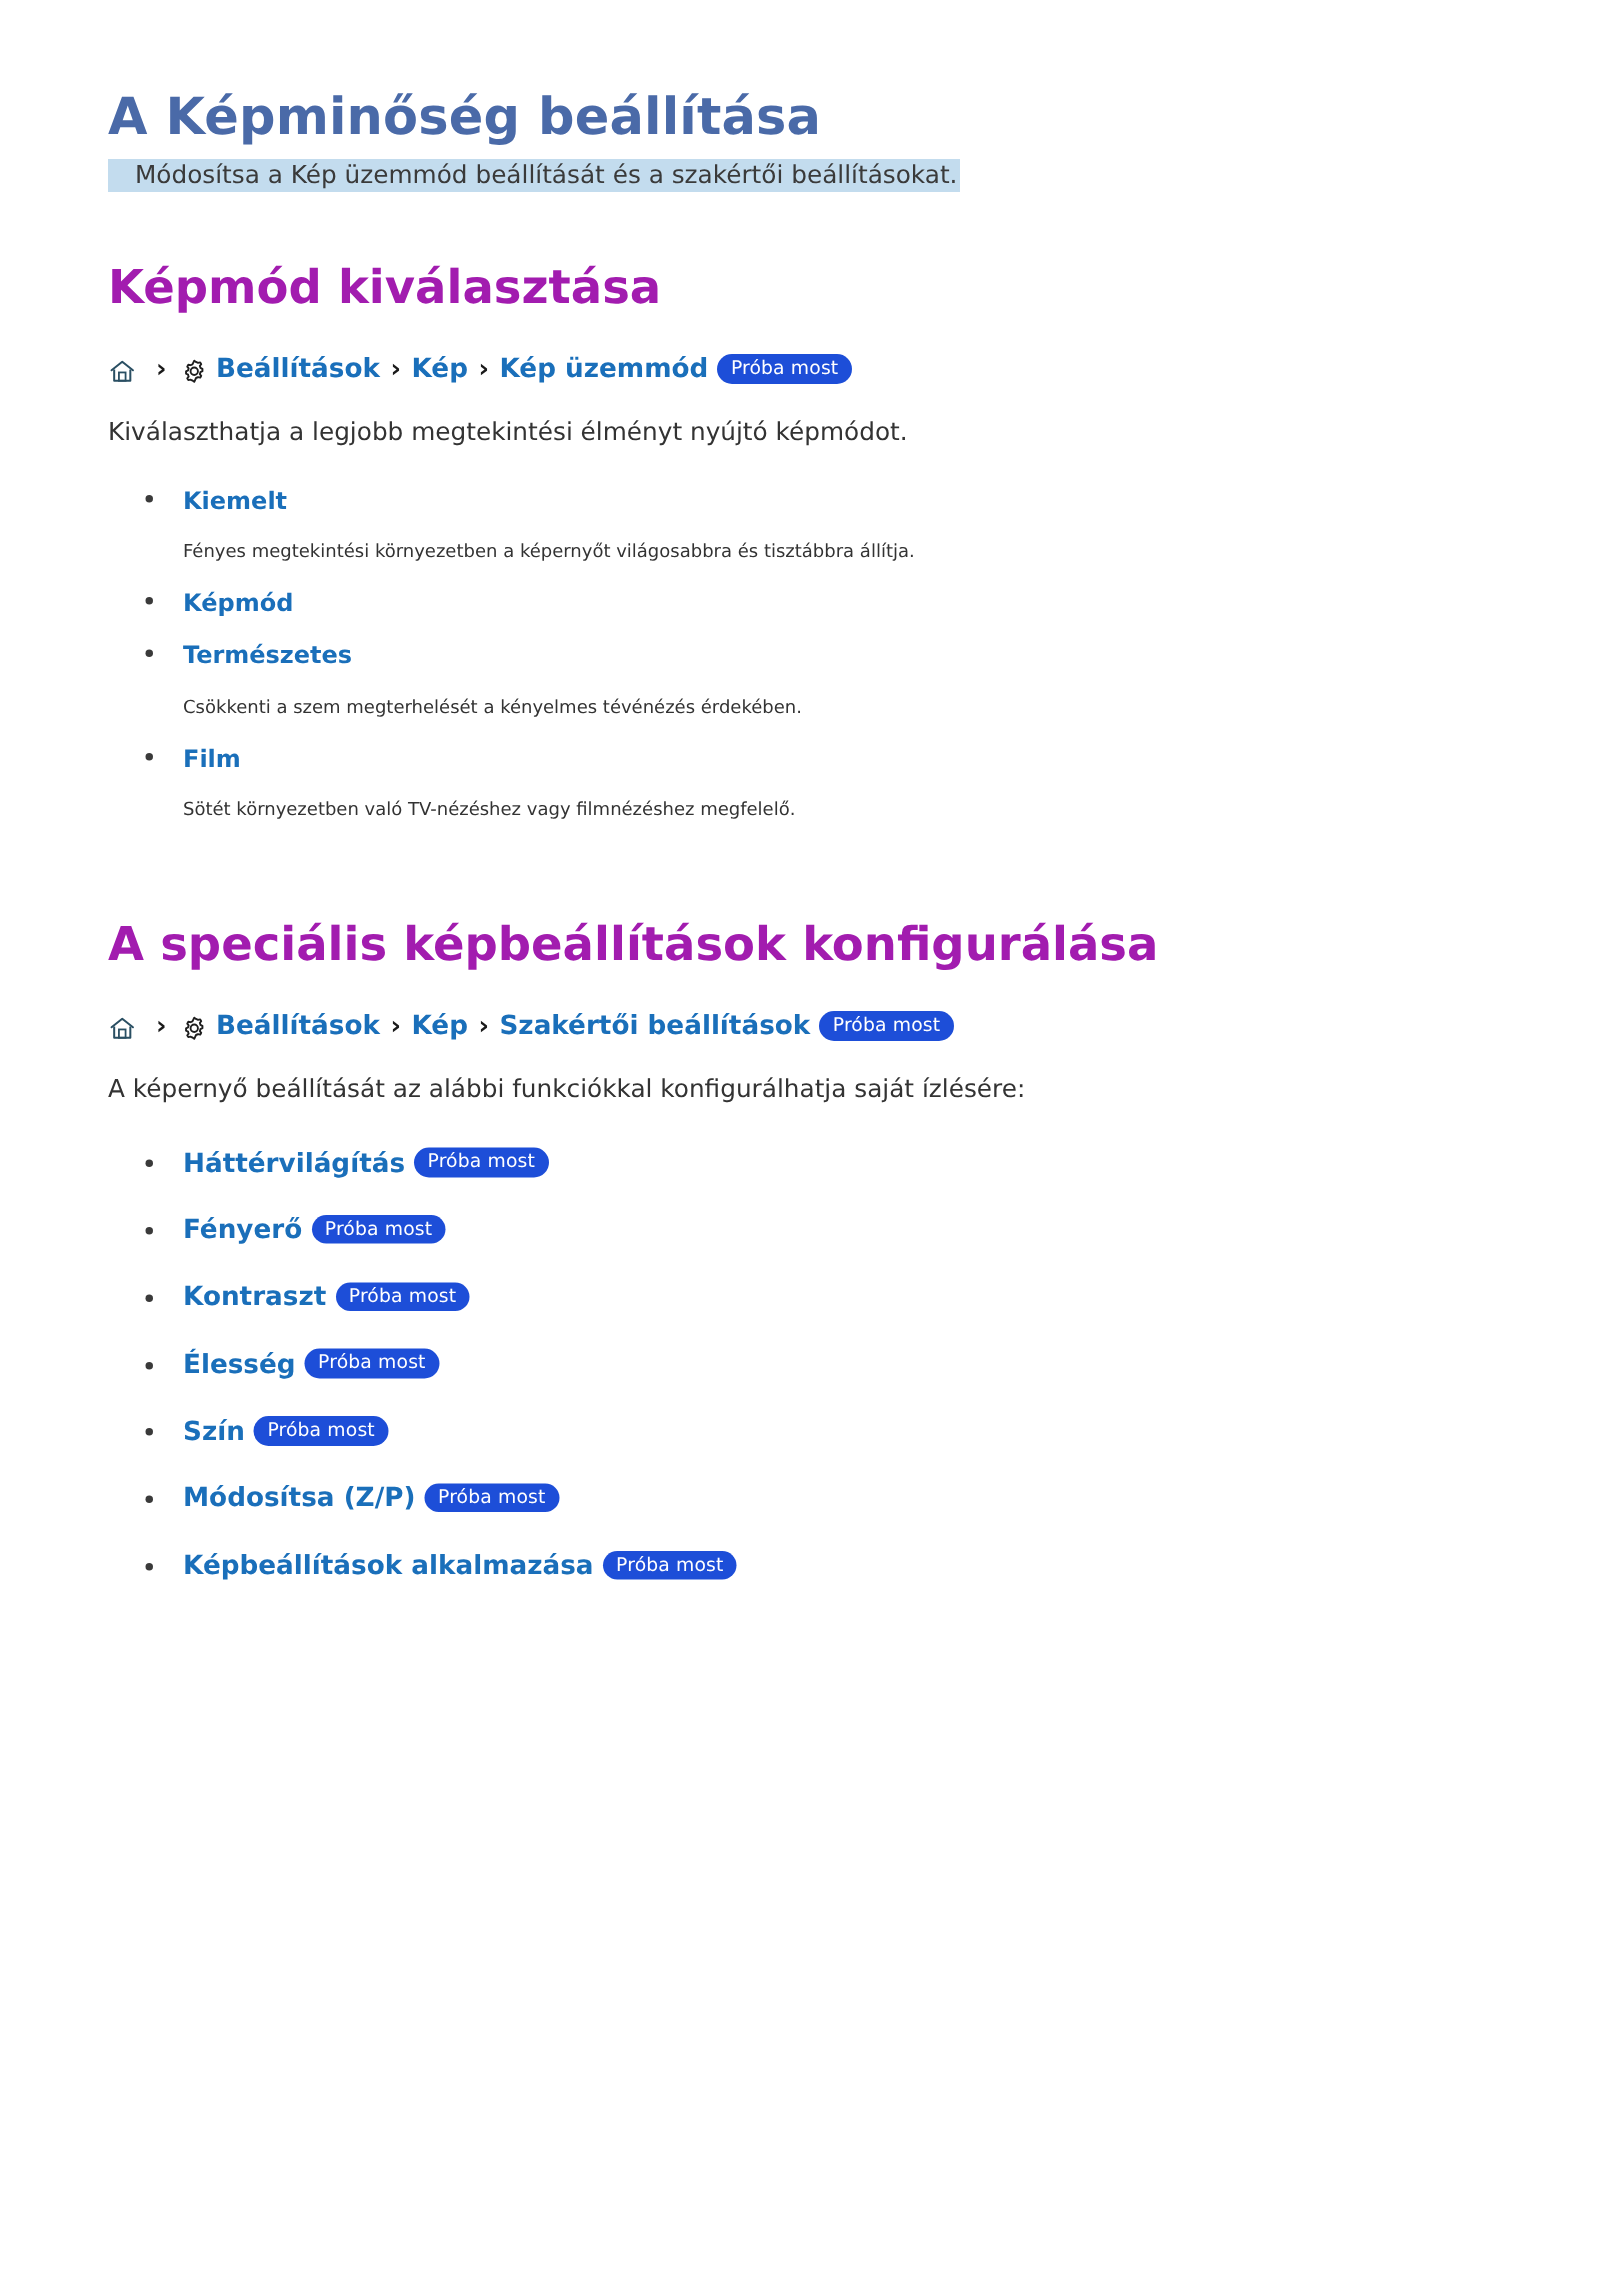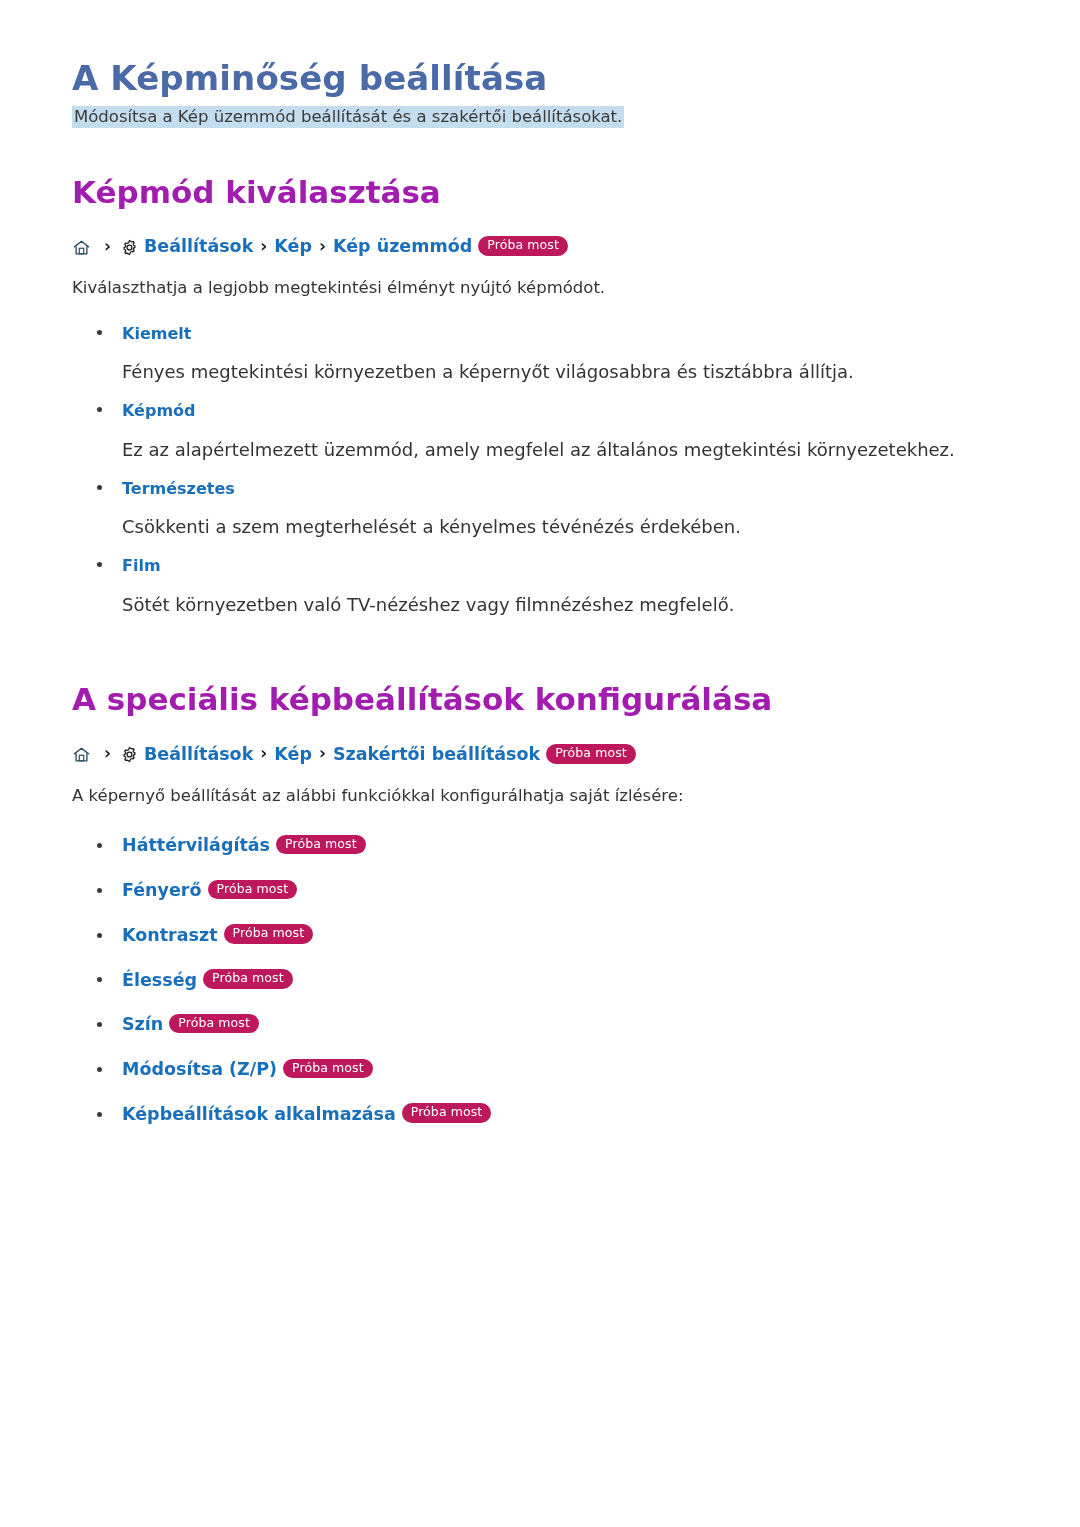--- a/index.html
+++ b/index.html
@@ -32,21 +32,21 @@
   }
   .doc-subtitle-wrap {
     margin: 0 0 44px 0;
   }
   .doc-subtitle {
     font-size: 16.5px;
     font-weight: 400;
     color: #3a3a3a;
     background: #c3dcee;
     line-height: 1.45;
-    padding: 1px 2px 2px 2px;
+    padding: 1px 2px 2px 18px;
     box-decoration-break: clone;
     -webkit-box-decoration-break: clone;
   }
 
   
   .section-heading {
     font-size: 31px;
     font-weight: 700;
     color: #a21caf;
     margin: 0 0 26px 0;
@@ -88,21 +88,21 @@
     font-size: 17.5px;
     font-weight: 700;
     color: #1a6fba;
     line-height: 1;
     white-space: nowrap;
   }
 
   
   .badge {
     display: inline-block;
-    background: #be185d;
+    background: #1d4ed8;
     color: #ffffff;
     font-size: 12.5px;
     font-weight: 400;
     border-radius: 11px;
     padding: 3px 9px 4px 9px;
     line-height: 1;
     margin-left: 6px;
     position: relative;
     top: -1px;
     white-space: nowrap;
@@ -141,21 +141,21 @@
     position: relative;
     top: -4px;
   }
   .mode-name {
     font-size: 16px;
     font-weight: 700;
     color: #1a6fba;
     line-height: 1.35;
   }
   .mode-desc {
-    font-size: 18px;
+    font-size: 12px;
     color: #333333;
     line-height: 1.55;
     margin: 14px 0 0 50px;
   }
 
   
   .feature-list {
     list-style: none;
     margin: 0;
     padding: 0;
@@ -220,21 +220,20 @@
         <span class="bullet-dot"></span>
         <span class="mode-name">Kiemelt</span>
       </div>
       <div class="mode-desc">Fényes megtekintési környezetben a képernyőt világosabbra és tisztábbra állítja.</div>
     </li>
     <li class="mode-item">
       <div class="mode-row">
         <span class="bullet-dot"></span>
         <span class="mode-name">Képmód</span>
       </div>
-      <div class="mode-desc">Ez az alapértelmezett üzemmód, amely megfelel az általános megtekintési környezetekhez.</div>
     </li>
     <li class="mode-item">
       <div class="mode-row">
         <span class="bullet-dot"></span>
         <span class="mode-name">Természetes</span>
       </div>
       <div class="mode-desc">Csökkenti a szem megterhelését a kényelmes tévénézés érdekében.</div>
     </li>
     <li class="mode-item">
       <div class="mode-row">

